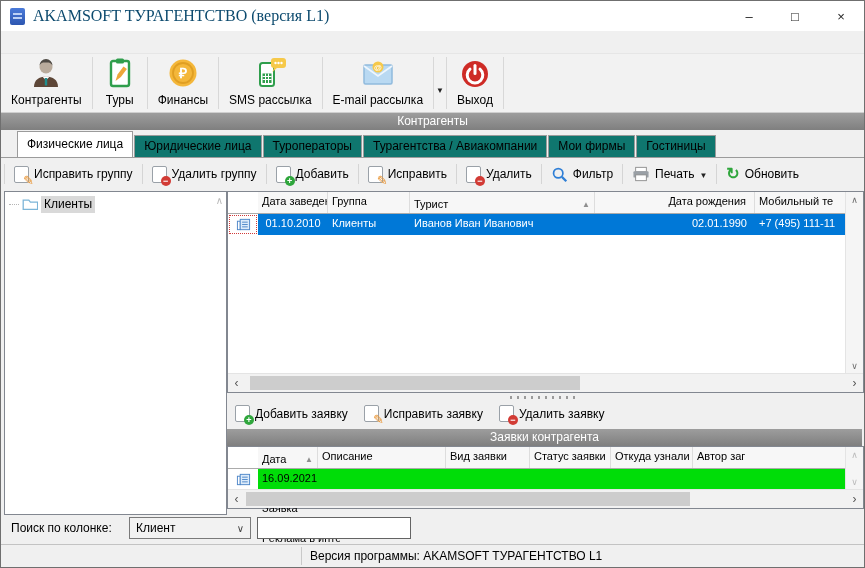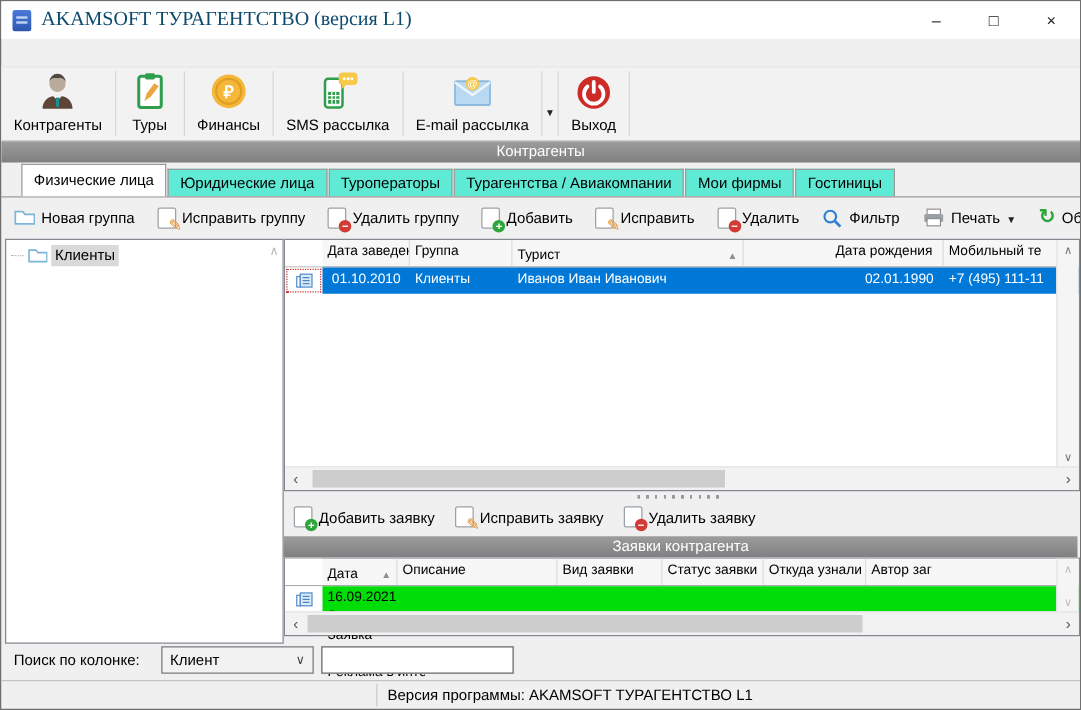--- a/index.html
+++ b/index.html
@@ -28,21 +28,21 @@
   .drop-arrow{font-size:8px;color:#222;margin:14px 2px 0 2px;}
   .pie{width:30px;height:30px;border-radius:50%;background:conic-gradient(#f2b636 0 115deg,#fff 115deg 123deg,#15a7ad 123deg 225deg,#fff 225deg 233deg,#2e8f46 233deg 305deg,#fff 305deg 313deg,#f2b636 313deg 360deg);}
 
   
   .caption-bar{background:linear-gradient(#9d9d9d,#7f7f7f);color:#fff;text-align:center;font-size:12px;height:17px;line-height:17px;}
   .caption-main{position:absolute;top:112px;left:0;right:0;}
   .caption-req{position:absolute;top:428px;left:226px;width:635px;}
 
   
   .tabs{position:absolute;top:130px;left:2px;right:0;height:26px;display:flex;align-items:flex-end;margin-left:14px;}
-  .tab{height:21px;line-height:21px;padding:0 9px;border:1px solid #9b9b9b;border-bottom:none;background:#5eead4;margin-right:1px;white-space:nowrap;}
+  .tab{height:21px;line-height:21px;padding:0 9px;border:1px solid #9b9b9b;border-bottom:none;background:#0f766e;margin-right:1px;white-space:nowrap;}
   .tab.active{height:25px;line-height:25px;background:#fff;position:relative;z-index:3;}
   .tabpane-line{position:absolute;top:156px;left:0;right:0;height:1px;background:#9b9b9b;z-index:1;}
 
   
   .toolbar2{position:absolute;top:158px;left:2px;right:2px;height:30px;display:flex;align-items:center;}
   .t2btn{display:flex;align-items:center;gap:5px;padding:0 8px;height:24px;white-space:nowrap;}
   .t2sep{width:1px;height:20px;background:#d5d5d5;margin:0 1px;}
   .pg{width:13px;height:15px;background:#fff;border:1px solid #9aa1a8;border-radius:2px;position:relative;flex:none;}
   .badge{position:absolute;right:-5px;bottom:-4px;width:10px;height:10px;border-radius:50%;color:#fff;font-weight:bold;font-size:9px;line-height:10px;text-align:center;}
   .badge.add{background:#2fa63c;}
@@ -222,28 +222,20 @@
     <div class="tab active">Физические лица</div>
     <div class="tab">Юридические лица</div>
     <div class="tab">Туроператоры</div>
     <div class="tab">Турагентства / Авиакомпании</div>
     <div class="tab">Мои фирмы</div>
     <div class="tab">Гостиницы</div>
   </div>
   <div class="tabpane-line"></div>
 
   <div class="toolbar2">
-    <div class="t2btn">
-      <span>
-        <svg width="17" height="14" viewBox="0 0 20 16">
-            <path d="M1.5 2.5h7l2 2.5h9v9h-18z" fill="#fff" stroke="#7cb5d8" stroke-width="1.6"></path>
-          </svg>
-      </span>
-      <span>Новая группа</span>
-    </div>
     <div class="t2sep"></div>
     <div class="t2btn">
       <span class="pg">
           <span class="pencil">✎</span>
         </span>
       <span>Исправить группу</span>
     </div>
     <div class="t2sep"></div>
     <div class="t2btn">
       <span class="pg">

